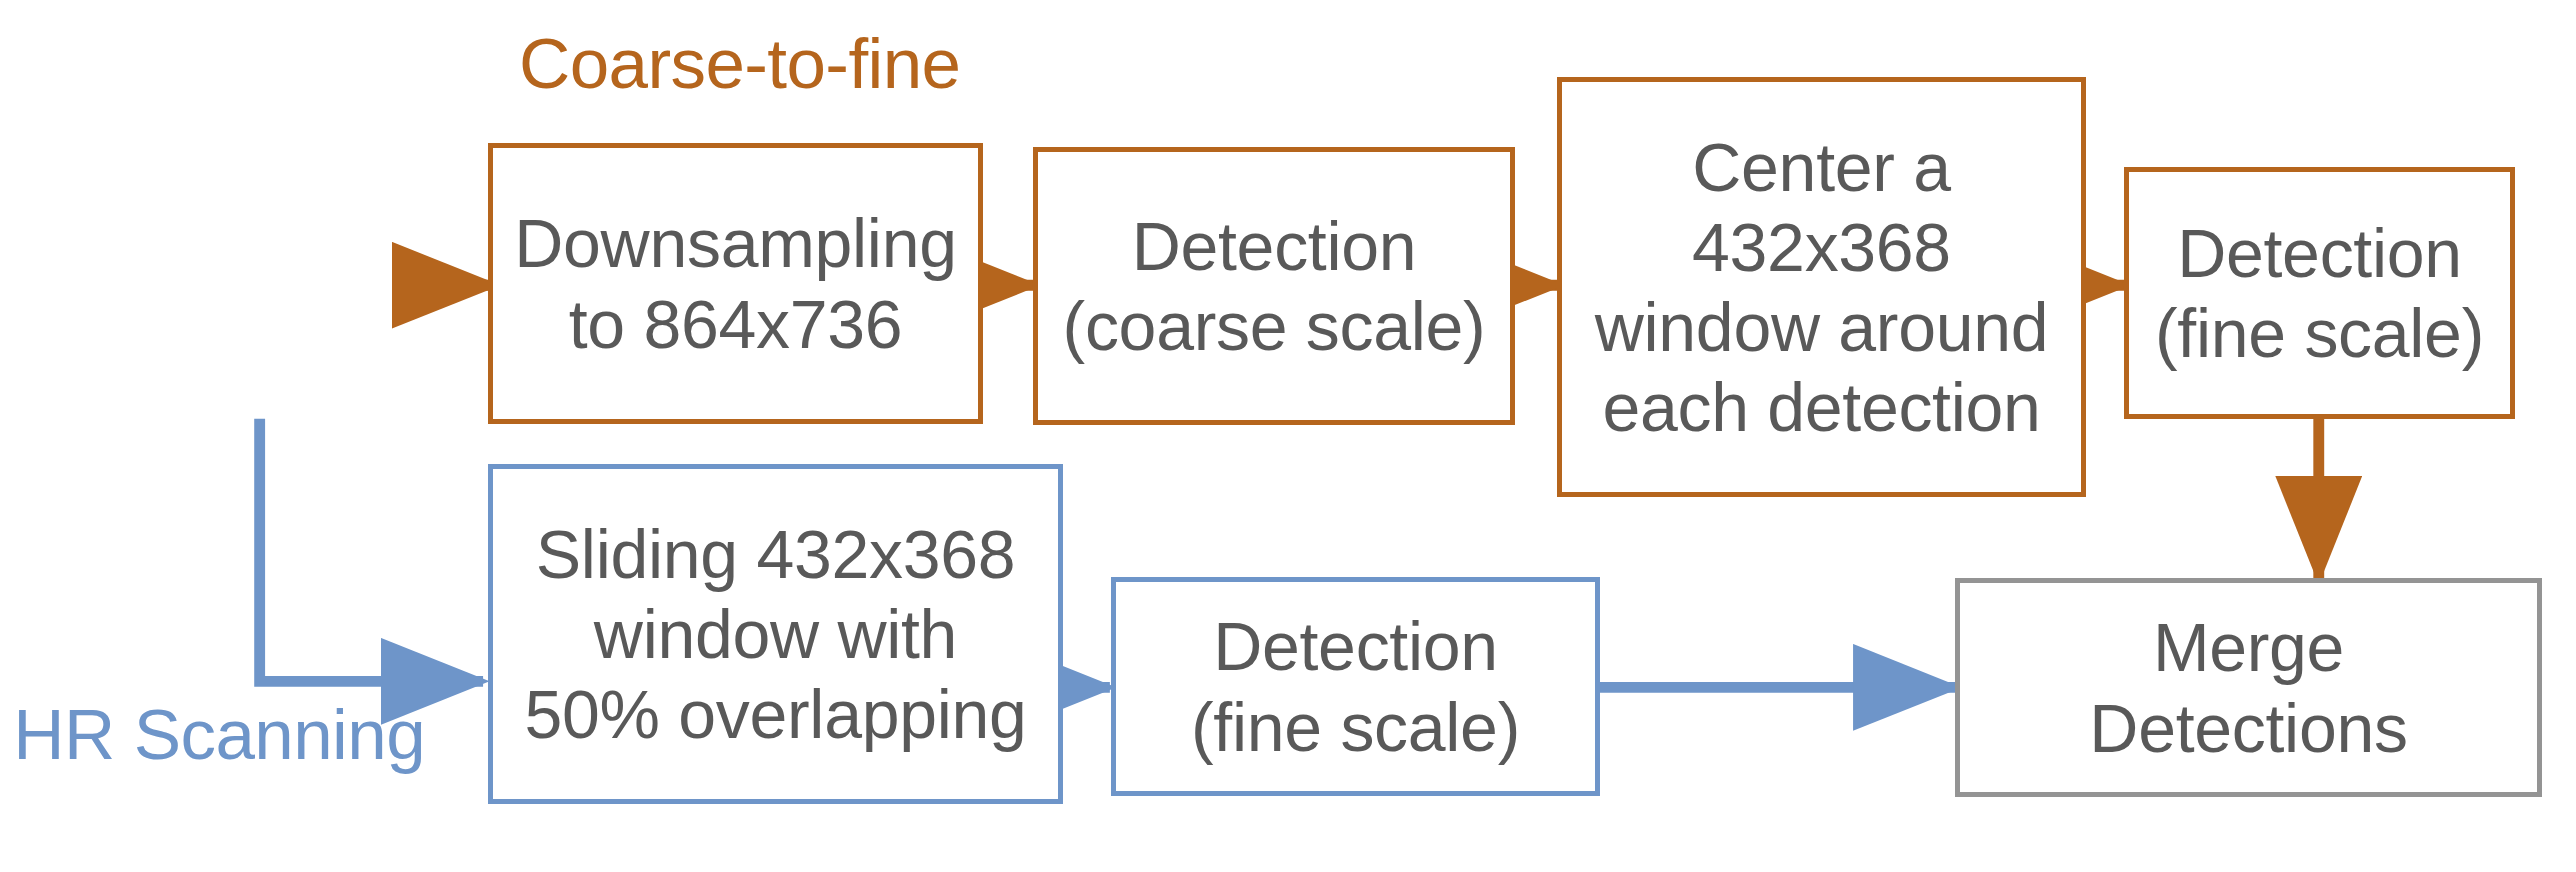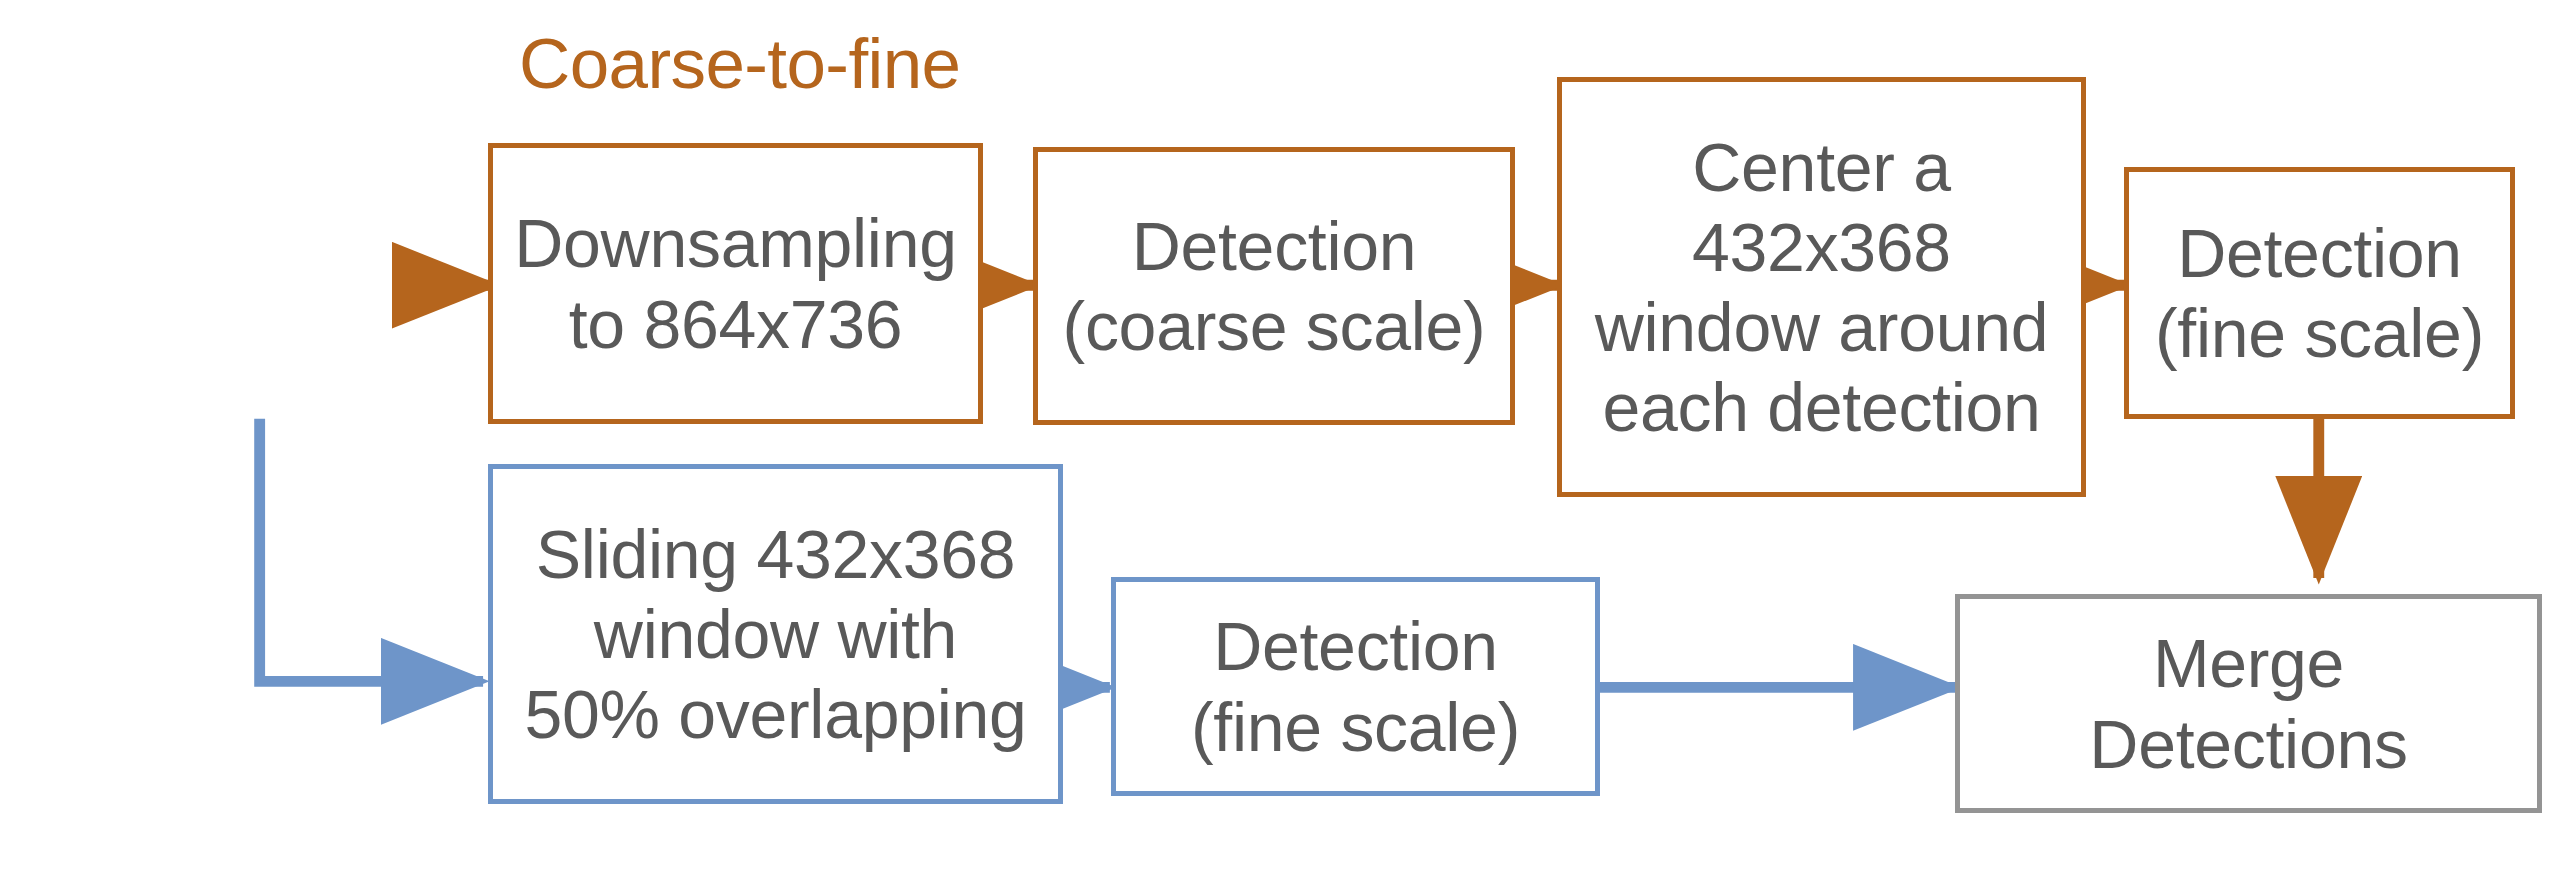--- a/index.html
+++ b/index.html
@@ -80,20 +80,21 @@
 
     <polyline points="430,693 430,1128 800,1128" fill="none" stroke="#6E95C9" stroke-width="18" marker-end="url(#arrow-blue)"></polyline>
 
     <line x1="1758" y1="1138" x2="1838" y2="1138" stroke="#6E95C9" stroke-width="18" marker-end="url(#arrow-blue)"></line>
 
     <line x1="2648" y1="1138" x2="3238" y2="1138" stroke="#6E95C9" stroke-width="18" marker-end="url(#arrow-blue)"></line>
   </svg>
 
   <div class="lbl lbl-orange" style="left:519px; top:23px; font-size:71px;">Coarse-to-fine</div>
 
+  <div class="lbl lbl-blue" style="left:13.3px; top:694px; font-size:71px;">HR Scanning</div>
 
 
   <div class="node node-orange" style="left:488px; top:143px; width:495px; height:281px; font-size:68px;">Downsampling
 to 864x736</div>
 
   <div class="node node-orange" style="left:1033px; top:147px; width:482px; height:278px; font-size:68px;">Detection
 (coarse scale)</div>
 
   <div class="node node-orange" style="left:1557px; top:77px; width:529px; height:420px; font-size:68px;">Center a
 432x368
@@ -103,17 +104,17 @@
   <div class="node node-orange" style="left:2124px; top:167px; width:391px; height:252px; font-size:68px;">Detection
 (fine scale)</div>
 
   <div class="node node-blue" style="left:488px; top:464px; width:575px; height:340px; font-size:68px;">Sliding 432x368
 window with
 50% overlapping</div>
 
   <div class="node node-blue" style="left:1111px; top:577px; width:489px; height:219px; font-size:68px;">Detection
 (fine scale)</div>
 
-  <div class="node node-gray" style="left:1955px; top:578px; width:587px; height:219px; font-size:68px;margin-top:16px;">Merge
+  <div class="node node-gray" style="left:1955px; top:578px; width:587px; height:219px; font-size:68px;">Merge
 Detections</div>
 
 </div>
 
 
 </body></html>

